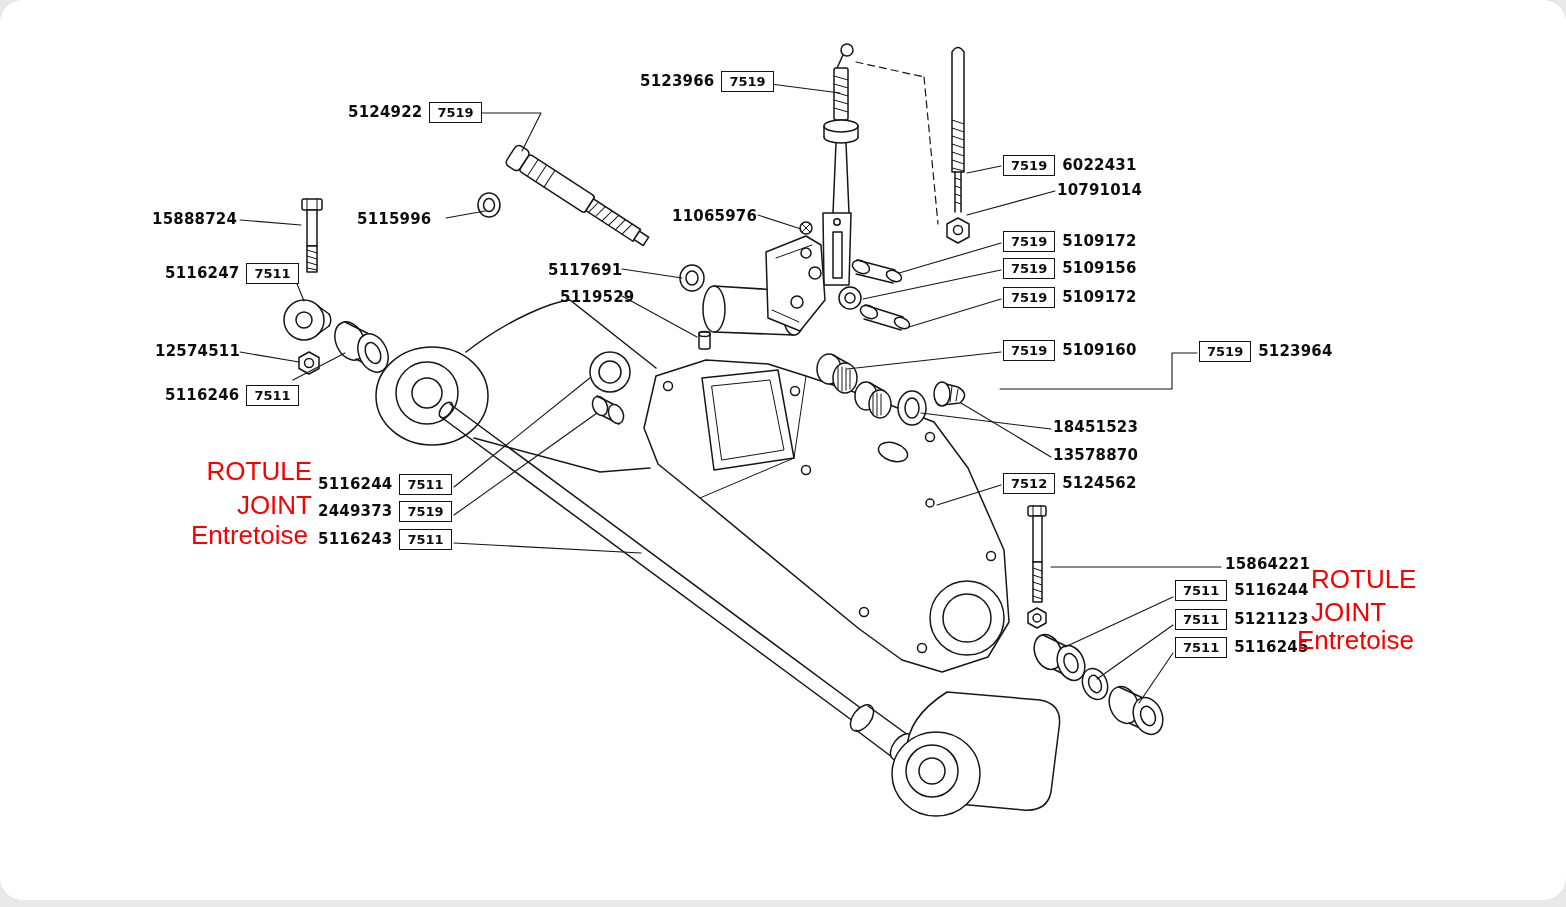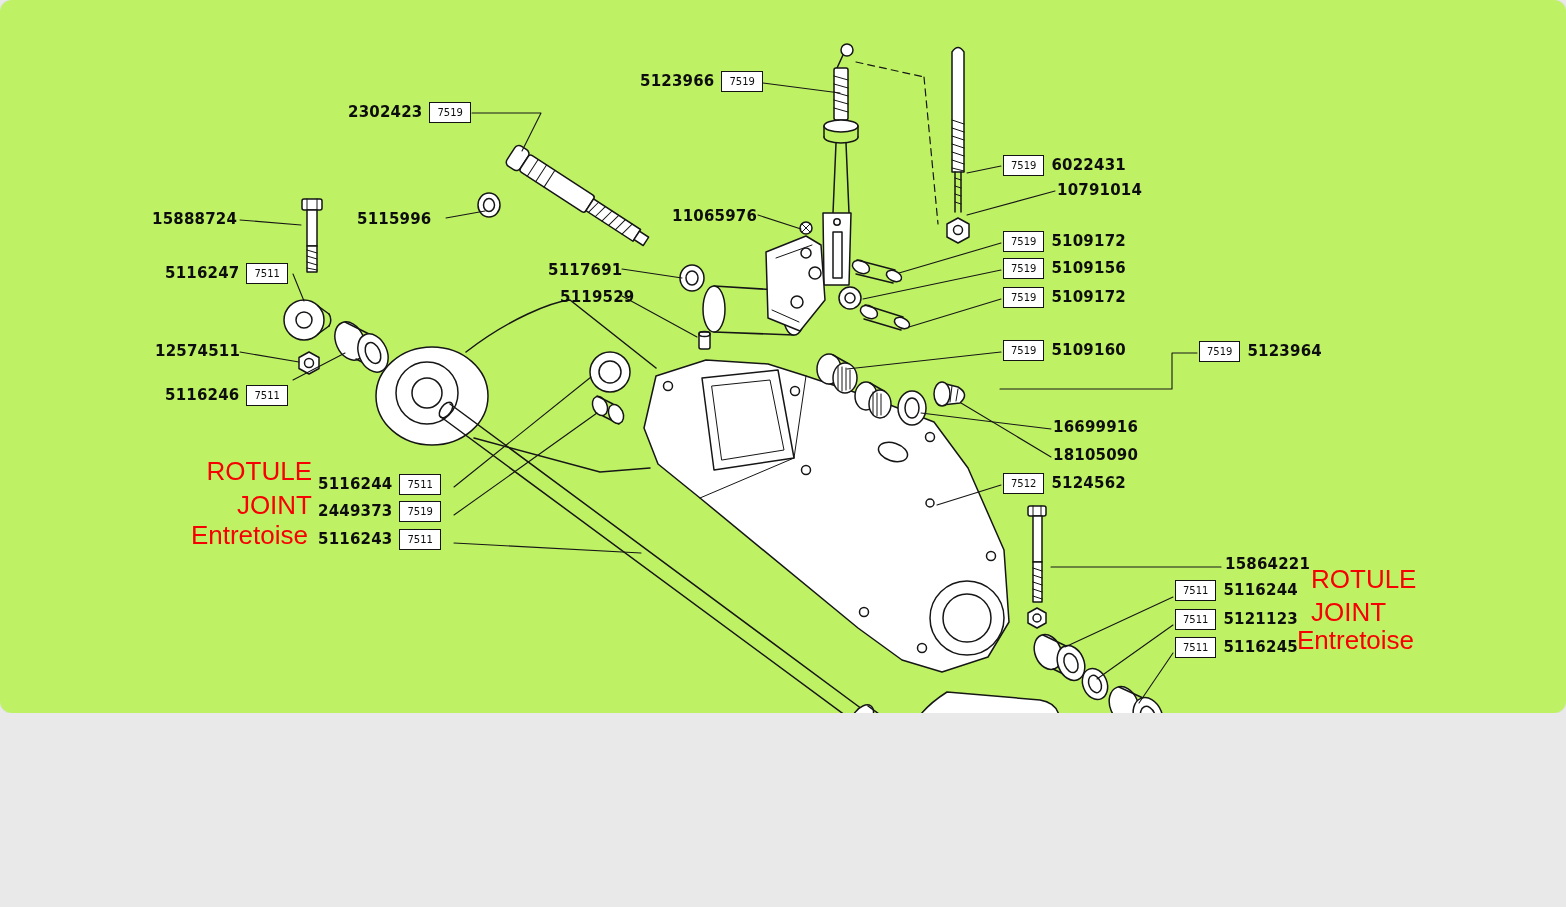--- a/index.html
+++ b/index.html
@@ -1,38 +1,38 @@
 <!DOCTYPE html>
 <html><head>
 <meta charset="utf-8">
 <style>
   * { margin:0; padding:0; box-sizing:border-box; }
   html,body { background:#e9e9e9; font-family:"DejaVu Sans", sans-serif; }
   #stage {
-    position:relative; width:1566px; height:713px;
-    background:#bef264; border-radius:12px; overflow:hidden;
+    position:relative; width:1566px; height:900px;
+    background:#ffffff; border-radius:22px; overflow:hidden;
     box-shadow:0 0 0 1px #e2e2e2;
   }
   #art { position:absolute; left:0; top:0; }
   #art path, #art rect, #art circle, #art ellipse, #art line {
     stroke:#161616; fill:none; stroke-width:1.5;
     stroke-linecap:round; stroke-linejoin:round;
   }
   #art .thin path, #art path.thin { stroke-width:1; }
   #art .leaders path { stroke-width:1.1; fill:none; }
   #art .dash path { stroke-dasharray:7 5; stroke-width:1.2; }
   #art .w { fill:#ffffff; }
   .lbl {
     position:absolute; display:flex; align-items:center; gap:7px;
     white-space:nowrap; line-height:22px;
   }
   .pn { font-size:15px; font-weight:bold; color:#0d0d0d; letter-spacing:.2px; }
   .refbox {
     border:1.7px solid #141414; background:#fff; color:#0d0d0d;
-    font-size:10px; font-weight:normal; line-height:19px; padding:0 7px;
+    font-size:13px; font-weight:bold; line-height:19px; padding:0 7px;
   }
   .red {
     position:absolute; color:#f60000; font-size:26px; line-height:1.05;
     font-family:"Liberation Sans", sans-serif; white-space:nowrap;
   }
   .red-left { text-align:right; }
 </style>
 </head>
 <body>
 
@@ -285,21 +285,21 @@
       <path d="M1173,625 L1097,679"></path>
       <path d="M1173,653 L1139,703"></path>
     </g>
   </svg>
 
   <div class="lbl" style="left:640px;top:70px">
     <span class="pn">5123966</span>
     <span class="refbox">7519</span>
   </div>
   <div class="lbl" style="left:348px;top:101px">
-    <span class="pn">2302423</span>
+    <span class="pn">5124922</span>
     <span class="refbox">7519</span>
   </div>
   <div class="lbl" style="left:152px;top:208px">
     <span class="pn">15888724</span>
   </div>
   <div class="lbl" style="left:357px;top:208px">
     <span class="pn">5115996</span>
   </div>
   <div class="lbl" style="left:672px;top:205px">
     <span class="pn">11065976</span>
@@ -343,24 +343,24 @@
   </div>
   <div class="lbl" style="left:1003px;top:339px">
     <span class="refbox">7519</span>
     <span class="pn">5109160</span>
   </div>
   <div class="lbl" style="left:1199px;top:340px">
     <span class="refbox">7519</span>
     <span class="pn">5123964</span>
   </div>
   <div class="lbl" style="left:1053px;top:416px">
-    <span class="pn">16699916</span>
+    <span class="pn">18451523</span>
   </div>
   <div class="lbl" style="left:1053px;top:444px">
-    <span class="pn">18105090</span>
+    <span class="pn">13578870</span>
   </div>
   <div class="lbl" style="left:1003px;top:472px">
     <span class="refbox">7512</span>
     <span class="pn">5124562</span>
   </div>
 
   <div class="lbl" style="left:318px;top:473px">
     <span class="pn">5116244</span>
     <span class="refbox">7511</span>
   </div>

